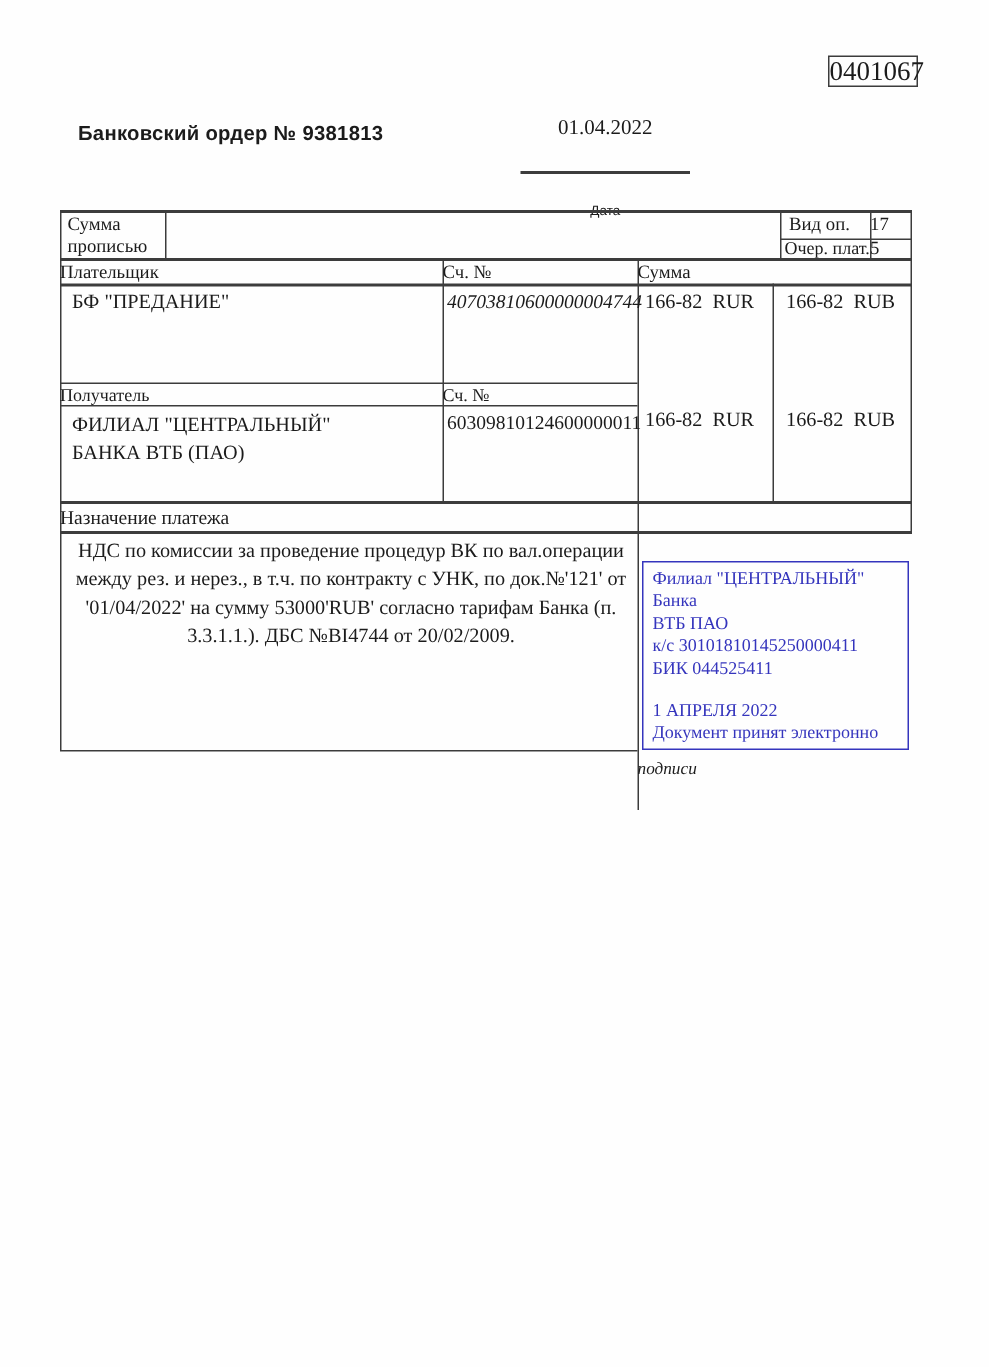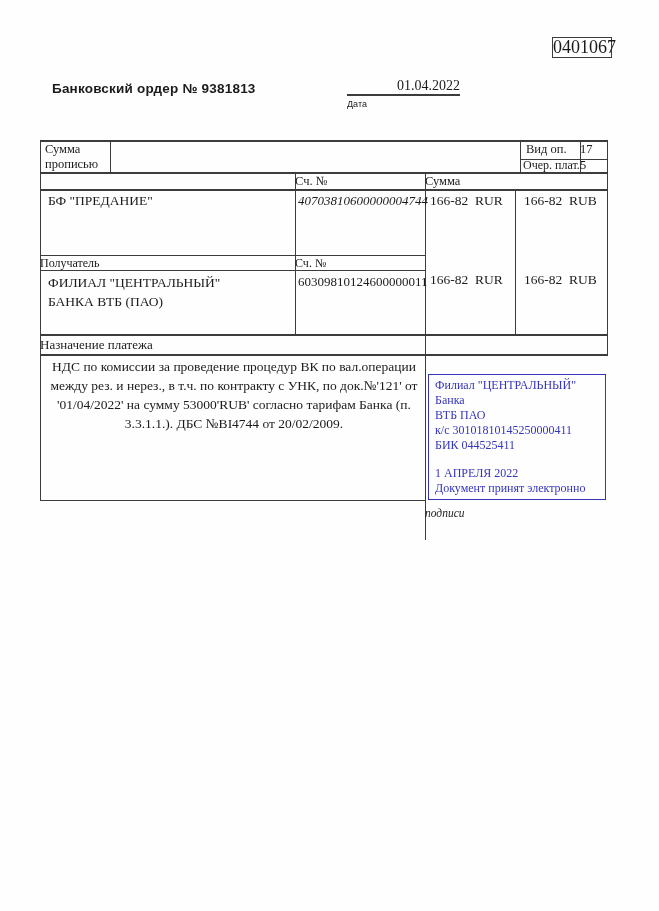--- a/index.html
+++ b/index.html
@@ -18,22 +18,22 @@
   .sans{font-family:"Liberation Sans", sans-serif;}
   .pre{white-space:pre;}
 
   #form-code-box{
     left:552px;top:37px;width:58px;height:19px;
     border:1.5px solid #3c3c3c;
     font-size:18px;line-height:19px;text-align:center;
   }
   #doc-title{left:52px;top:81px;font-size:13.5px;font-weight:bold;letter-spacing:.2px;}
   #date-block{left:347px;top:78px;width:113px;}
-  #date-value{display:block;text-align:right;font-size:14px;padding-bottom:0;border-bottom:2px solid #3c3c3c;}
-  #date-label{display:block;font-size:9px;margin-top:3px;}
+  #date-value{display:block;text-align:center;font-size:14px;padding-bottom:20px;border-bottom:2px solid #3c3c3c;}
+  #date-label{display:block;text-align:center;font-size:9px;margin-top:19px;}
 
   #doc-table{left:40px;top:140px;width:568px;height:400px;}
 
   .cell{position:absolute;font-size:13.5px;line-height:17px;}
   .hdr{position:absolute;font-size:12.5px;line-height:15px;}
 
   #stamp-box{
     position:absolute;left:388px;top:234px;width:176px;height:124px;
     border:1.5px solid #3535bd;color:#3535bd;
     font-size:12px;line-height:15px;
@@ -76,20 +76,21 @@
   <div class="vline" style="left:255px;top:32px;height:162px;"></div>
   <div class="vline" style="left:385px;top:32px;height:368px;"></div>
   <div class="vline" style="left:475px;top:49px;height:145px;"></div>
 
   <div class="cell" style="left:5px;top:2px;width:62px;font-size:12.5px;line-height:15px;">Сумма прописью</div>
   <div class="hdr" style="left:486px;top:2px;text-align:left;">Вид оп.</div>
   <div class="hdr" style="left:540px;top:2px;width:27px;">17</div>
   <div class="hdr" style="left:483px;top:18px;text-align:left;font-size:12px;">Очер. плат.</div>
   <div class="hdr" style="left:540px;top:18px;width:27px;">5</div>
 
+  <div class="hdr" style="left:0;top:34px;width:255px;">Плательщик</div>
   <div class="hdr" style="left:255px;top:34px;width:130px;">Сч. №</div>
   <div class="hdr" style="left:385px;top:34px;width:182px;">Сумма</div>
 
   <div class="cell" style="left:8px;top:52px;width:235px;">БФ "ПРЕДАНИЕ"</div>
   <div class="cell" style="left:258px;top:52px;width:126px;font-size:13px;font-style:italic;">40703810600000004744</div>
   <div class="cell pre" style="left:390px;top:52px;">166-82  RUR</div>
   <div class="cell pre" style="left:484px;top:52px;">166-82  RUB</div>
 
   <div class="hdr" style="left:0;top:117px;width:255px;font-size:12px;line-height:13px;">Получатель</div>
   <div class="hdr" style="left:255px;top:117px;width:130px;font-size:12px;line-height:13px;">Сч. №</div>

